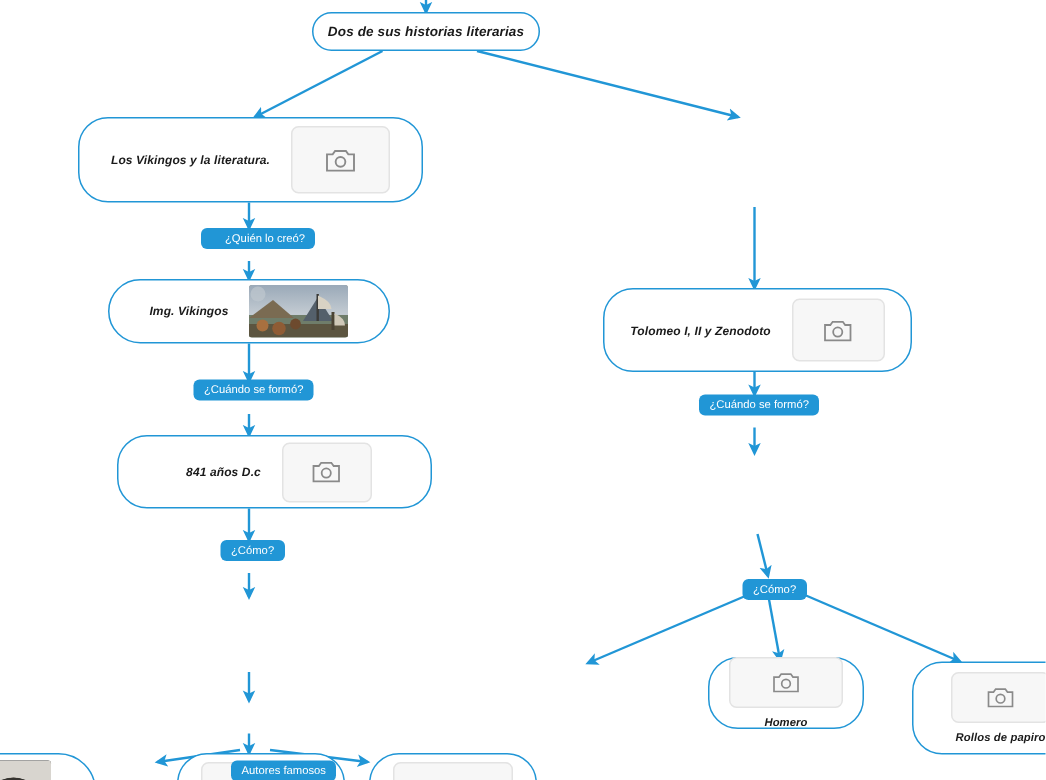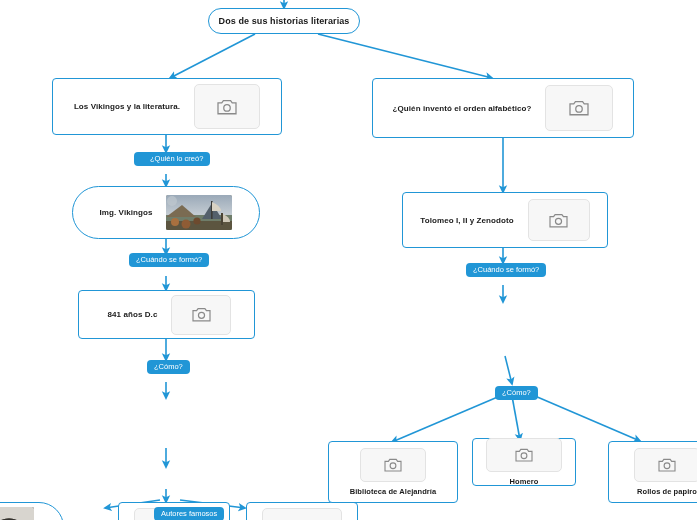--- a/index.html
+++ b/index.html
@@ -11,31 +11,32 @@
   }
   #canvas{position:absolute;left:0;top:0;width:697px;height:520px;overflow:hidden;}
   svg.edges{position:absolute;left:0;top:0;width:697px;height:520px;pointer-events:none;}
 
   
   .node{
     position:absolute;
     box-sizing:border-box;
     background:#ffffff;
     border:1.6px solid #2196d6;
-    border-radius:4px;
+    border-radius:20px;
     display:flex;
     align-items:center;
     z-index:3;
   }
   .node.rounded-pill{border-radius:30px;}
   .node .label{
     font-weight:bold;
     color:#1a1a1a;
     letter-spacing:.01em;
     white-space:nowrap;
+    font-style:italic;
   }
   .node.horiz{flex-direction:row;justify-content:center;gap:14px;padding:0 14px;}
   .node.vert{flex-direction:column;justify-content:center;gap:5px;padding:7px 10px;}
 
   
   .root{
     border-radius:24px;
     border-width:1.6px;
     justify-content:center;
   }
@@ -122,21 +123,21 @@
     <span class="photo-ph" style="width:64px;height:43px;">
       <svg class="cam" width="22" height="18" viewBox="0 0 24 20" fill="none" stroke="#8a8a8a" stroke-width="1.4">
         <path d="M2 5.5h4.2L8 3h8l1.8 2.5H22v12H2z"></path>
         <circle cx="12" cy="11" r="3.6"></circle>
       </svg>
     </span>
   </div>
 
   <div class="badge" style="left:134px;top:152px;padding-left:16px;">¿Quién lo creó?</div>
 
-  <div class="node rounded-pill horiz" style="left:72px;top:186px;width:188px;height:53px;">
+  <div class="node rounded-pill horiz" style="left:72px;top:186px;width:188px;height:43px;">
     <span class="label" style="font-size:8px;">Img. Vikingos</span>
     <span class="thumb" style="width:66px;height:35px;">
       <svg width="66" height="35" viewBox="0 0 66 35" preserveAspectRatio="none">
         <defs>
           <linearGradient id="sky" x1="0" y1="0" x2="0" y2="1">
             <stop offset="0%" stop-color="#9aa9b8"></stop>
             <stop offset="55%" stop-color="#c3cbd2"></stop>
             <stop offset="100%" stop-color="#8fa2ad"></stop>
           </linearGradient>
         </defs>
@@ -152,21 +153,21 @@
         <circle cx="31" cy="26" r="3.6" fill="#6d4a2e"></circle>
         <rect x="55" y="18" width="2" height="12" fill="#4a4334"></rect>
         <path d="M57 19 q7 3 7 8 l-7 0 Z" fill="#cfc8b8"></path>
         <circle cx="6" cy="6" r="5" fill="#bfc8cf" opacity=".7"></circle>
       </svg>
     </span>
   </div>
 
   <div class="badge" style="left:129px;top:253px;">¿Cuándo se formó?</div>
 
-  <div class="node horiz" style="left:78px;top:290px;width:177px;height:49px;padding-left:20px;">
+  <div class="node horiz" style="left:78px;top:290px;width:210px;height:49px;padding-left:20px;">
     <span class="label" style="font-size:8px;">841 años D.c</span>
     <span class="photo-ph" style="width:58px;height:38px;">
       <svg class="cam" width="21" height="17" viewBox="0 0 24 20" fill="none" stroke="#8a8a8a" stroke-width="1.4">
         <path d="M2 5.5h4.2L8 3h8l1.8 2.5H22v12H2z"></path>
         <circle cx="12" cy="11" r="3.6"></circle>
       </svg>
     </span>
   </div>
 
   <div class="badge" style="left:147px;top:360px;">¿Cómo?</div>
@@ -197,54 +198,36 @@
 
   <div class="node vert" style="left:246px;top:502px;width:112px;height:52px;">
     <span class="photo-ph" style="width:78px;height:38px;">
       <svg class="cam" width="21" height="17" viewBox="0 0 24 20" fill="none" stroke="#8a8a8a" stroke-width="1.4">
         <path d="M2 5.5h4.2L8 3h8l1.8 2.5H22v12H2z"></path>
         <circle cx="12" cy="11" r="3.6"></circle>
       </svg>
     </span>
   </div>
 
-  <div class="node horiz" style="left:372px;top:78px;width:262px;height:60px;">
-    <span class="label" style="font-size:8px;">¿Quién inventó el orden alfabético?</span>
-    <span class="photo-ph" style="width:66px;height:44px;">
-      <svg class="cam" width="22" height="18" viewBox="0 0 24 20" fill="none" stroke="#8a8a8a" stroke-width="1.4">
-        <path d="M2 5.5h4.2L8 3h8l1.8 2.5H22v12H2z"></path>
-        <circle cx="12" cy="11" r="3.6"></circle>
-      </svg>
-    </span>
-  </div>
 
   <div class="node horiz" style="left:402px;top:192px;width:206px;height:56px;">
     <span class="label" style="font-size:8px;">Tolomeo I, II y Zenodoto</span>
     <span class="photo-ph" style="width:60px;height:40px;">
       <svg class="cam" width="21" height="17" viewBox="0 0 24 20" fill="none" stroke="#8a8a8a" stroke-width="1.4">
         <path d="M2 5.5h4.2L8 3h8l1.8 2.5H22v12H2z"></path>
         <circle cx="12" cy="11" r="3.6"></circle>
       </svg>
     </span>
   </div>
 
   <div class="badge" style="left:466px;top:263px;">¿Cuándo se formó?</div>
 
 
   <div class="badge" style="left:495px;top:386px;">¿Cómo?</div>
 
-  <div class="node vert" style="left:328px;top:441px;width:130px;height:62px;">
-    <span class="photo-ph" style="width:64px;height:32px;">
-      <svg class="cam" width="20" height="16" viewBox="0 0 24 20" fill="none" stroke="#8a8a8a" stroke-width="1.4">
-        <path d="M2 5.5h4.2L8 3h8l1.8 2.5H22v12H2z"></path>
-        <circle cx="12" cy="11" r="3.6"></circle>
-      </svg>
-    </span>
-    <span class="label" style="font-size:7.5px;">Biblioteca de Alejandría</span>
-  </div>
 
   <div class="node vert" style="left:472px;top:438px;width:104px;height:48px;align-items:center;">
     <span class="photo-ph" style="width:74px;height:32px;">
       <svg class="cam" width="20" height="16" viewBox="0 0 24 20" fill="none" stroke="#8a8a8a" stroke-width="1.4">
         <path d="M2 5.5h4.2L8 3h8l1.8 2.5H22v12H2z"></path>
         <circle cx="12" cy="11" r="3.6"></circle>
       </svg>
     </span>
     <span class="label" style="font-size:7.5px;">Homero</span>
   </div>

